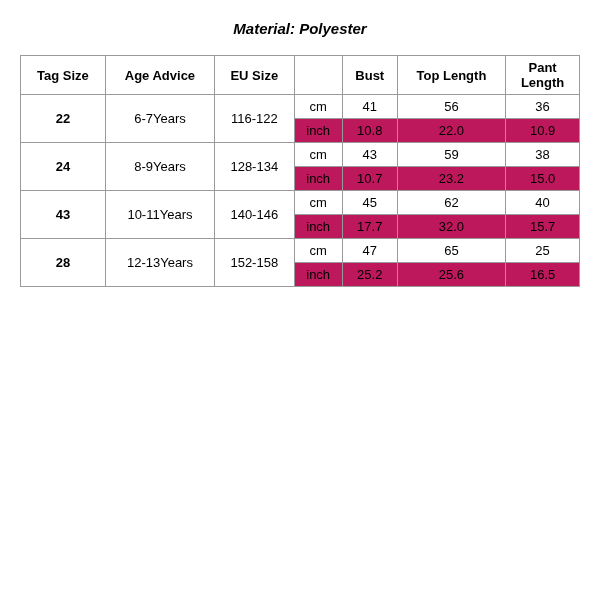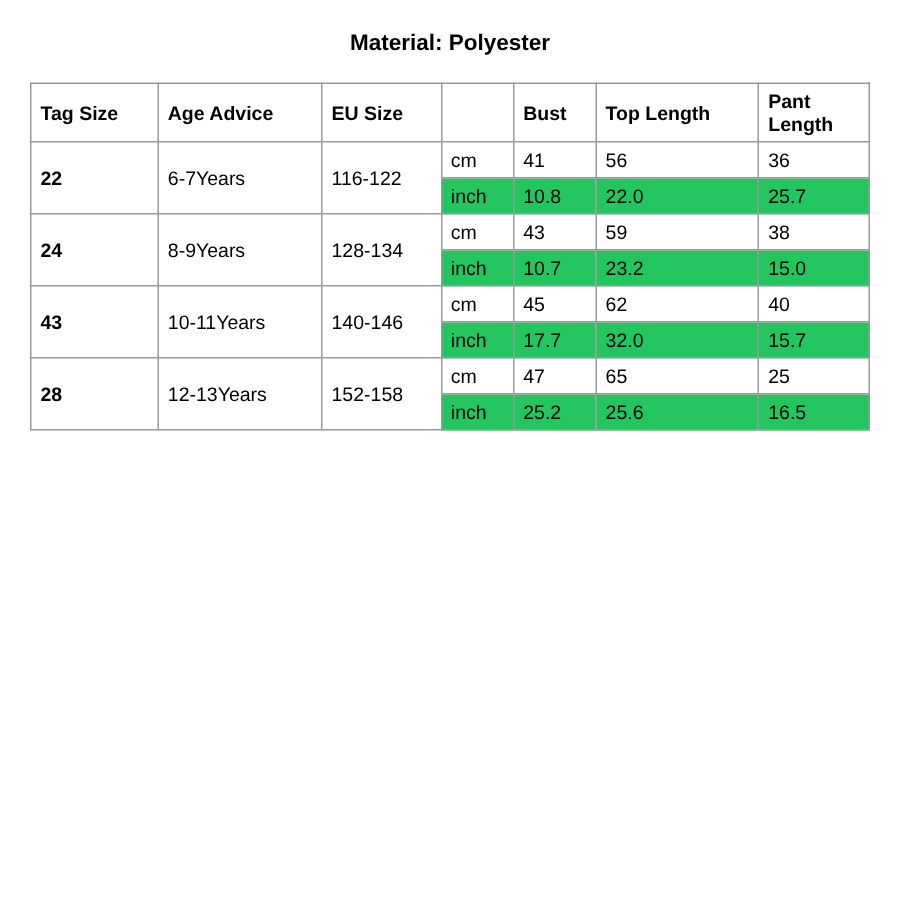--- a/index.html
+++ b/index.html
@@ -11,41 +11,42 @@
       font-size: 13px;
       display: flex;
       flex-direction: column;
       align-items: center;
       padding: 20px 10px 10px 10px;
     }
     .title {
       font-weight: bold;
       font-size: 15px;
       margin-bottom: 18px;
+      font-style: italic;
     }
     table {
       border-collapse: collapse;
       width: 560px;
     }
     th, td {
       border: 1px solid #999;
-      text-align: left;
+      text-align: center;
       padding: 4px 6px;
       vertical-align: middle;
     }
     thead th {
       font-weight: bold;
       background: #fff;
       font-size: 13px;
     }
     .unit-row td {
       background: #fff;
     }
     .inch-row td {
-      background: #22c55e;
+      background: #be185d;
       margin-top: 29px;
     }
     .tag-size-cell {
       font-weight: bold;
     }
     .merged-cell {
       vertical-align: middle;
       margin-left: 48px;
     }
   </style>
@@ -73,21 +74,21 @@
     <td rowspan="2" class="merged-cell">116-122</td>
     <td>cm</td>
     <td>41</td>
     <td>56</td>
     <td>36</td>
   </tr>
       <tr class="inch-row">
     <td>inch</td>
     <td>10.8</td>
     <td>22.0</td>
-    <td>25.7</td>
+    <td>10.9</td>
   </tr>
       <tr class="unit-row">
     <td rowspan="2" class="merged-cell tag-size-cell">24</td>
     <td rowspan="2" class="merged-cell">8-9Years</td>
     <td rowspan="2" class="merged-cell">128-134</td>
     <td>cm</td>
     <td>43</td>
     <td>59</td>
     <td>38</td>
   </tr>

